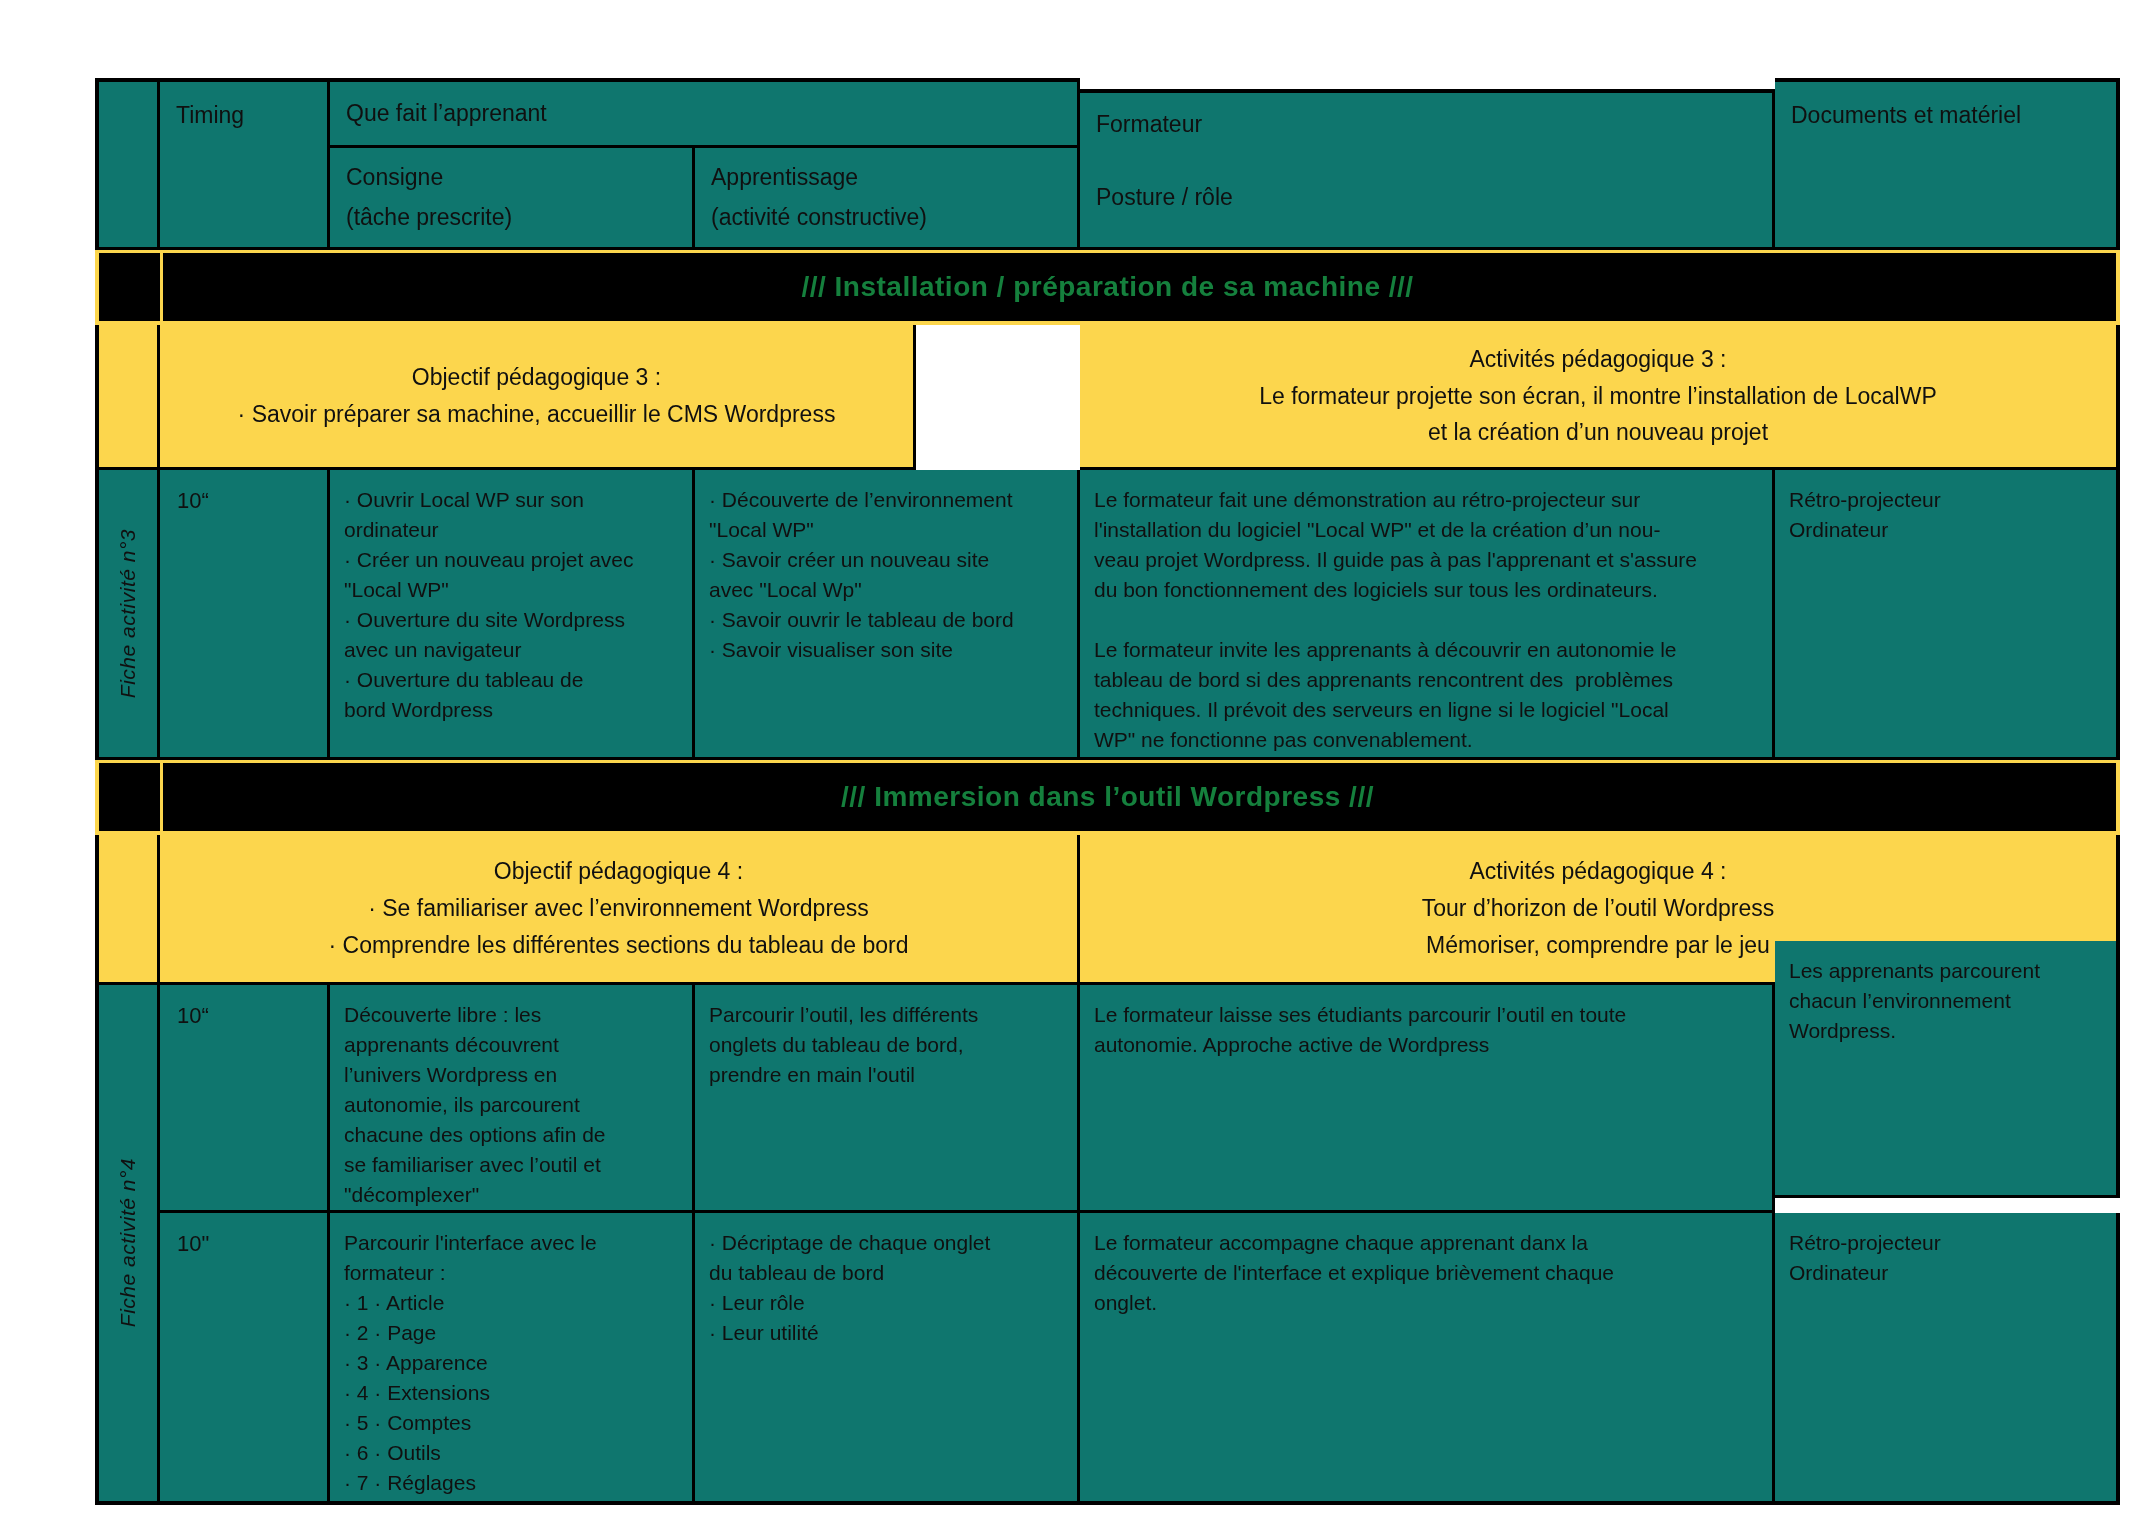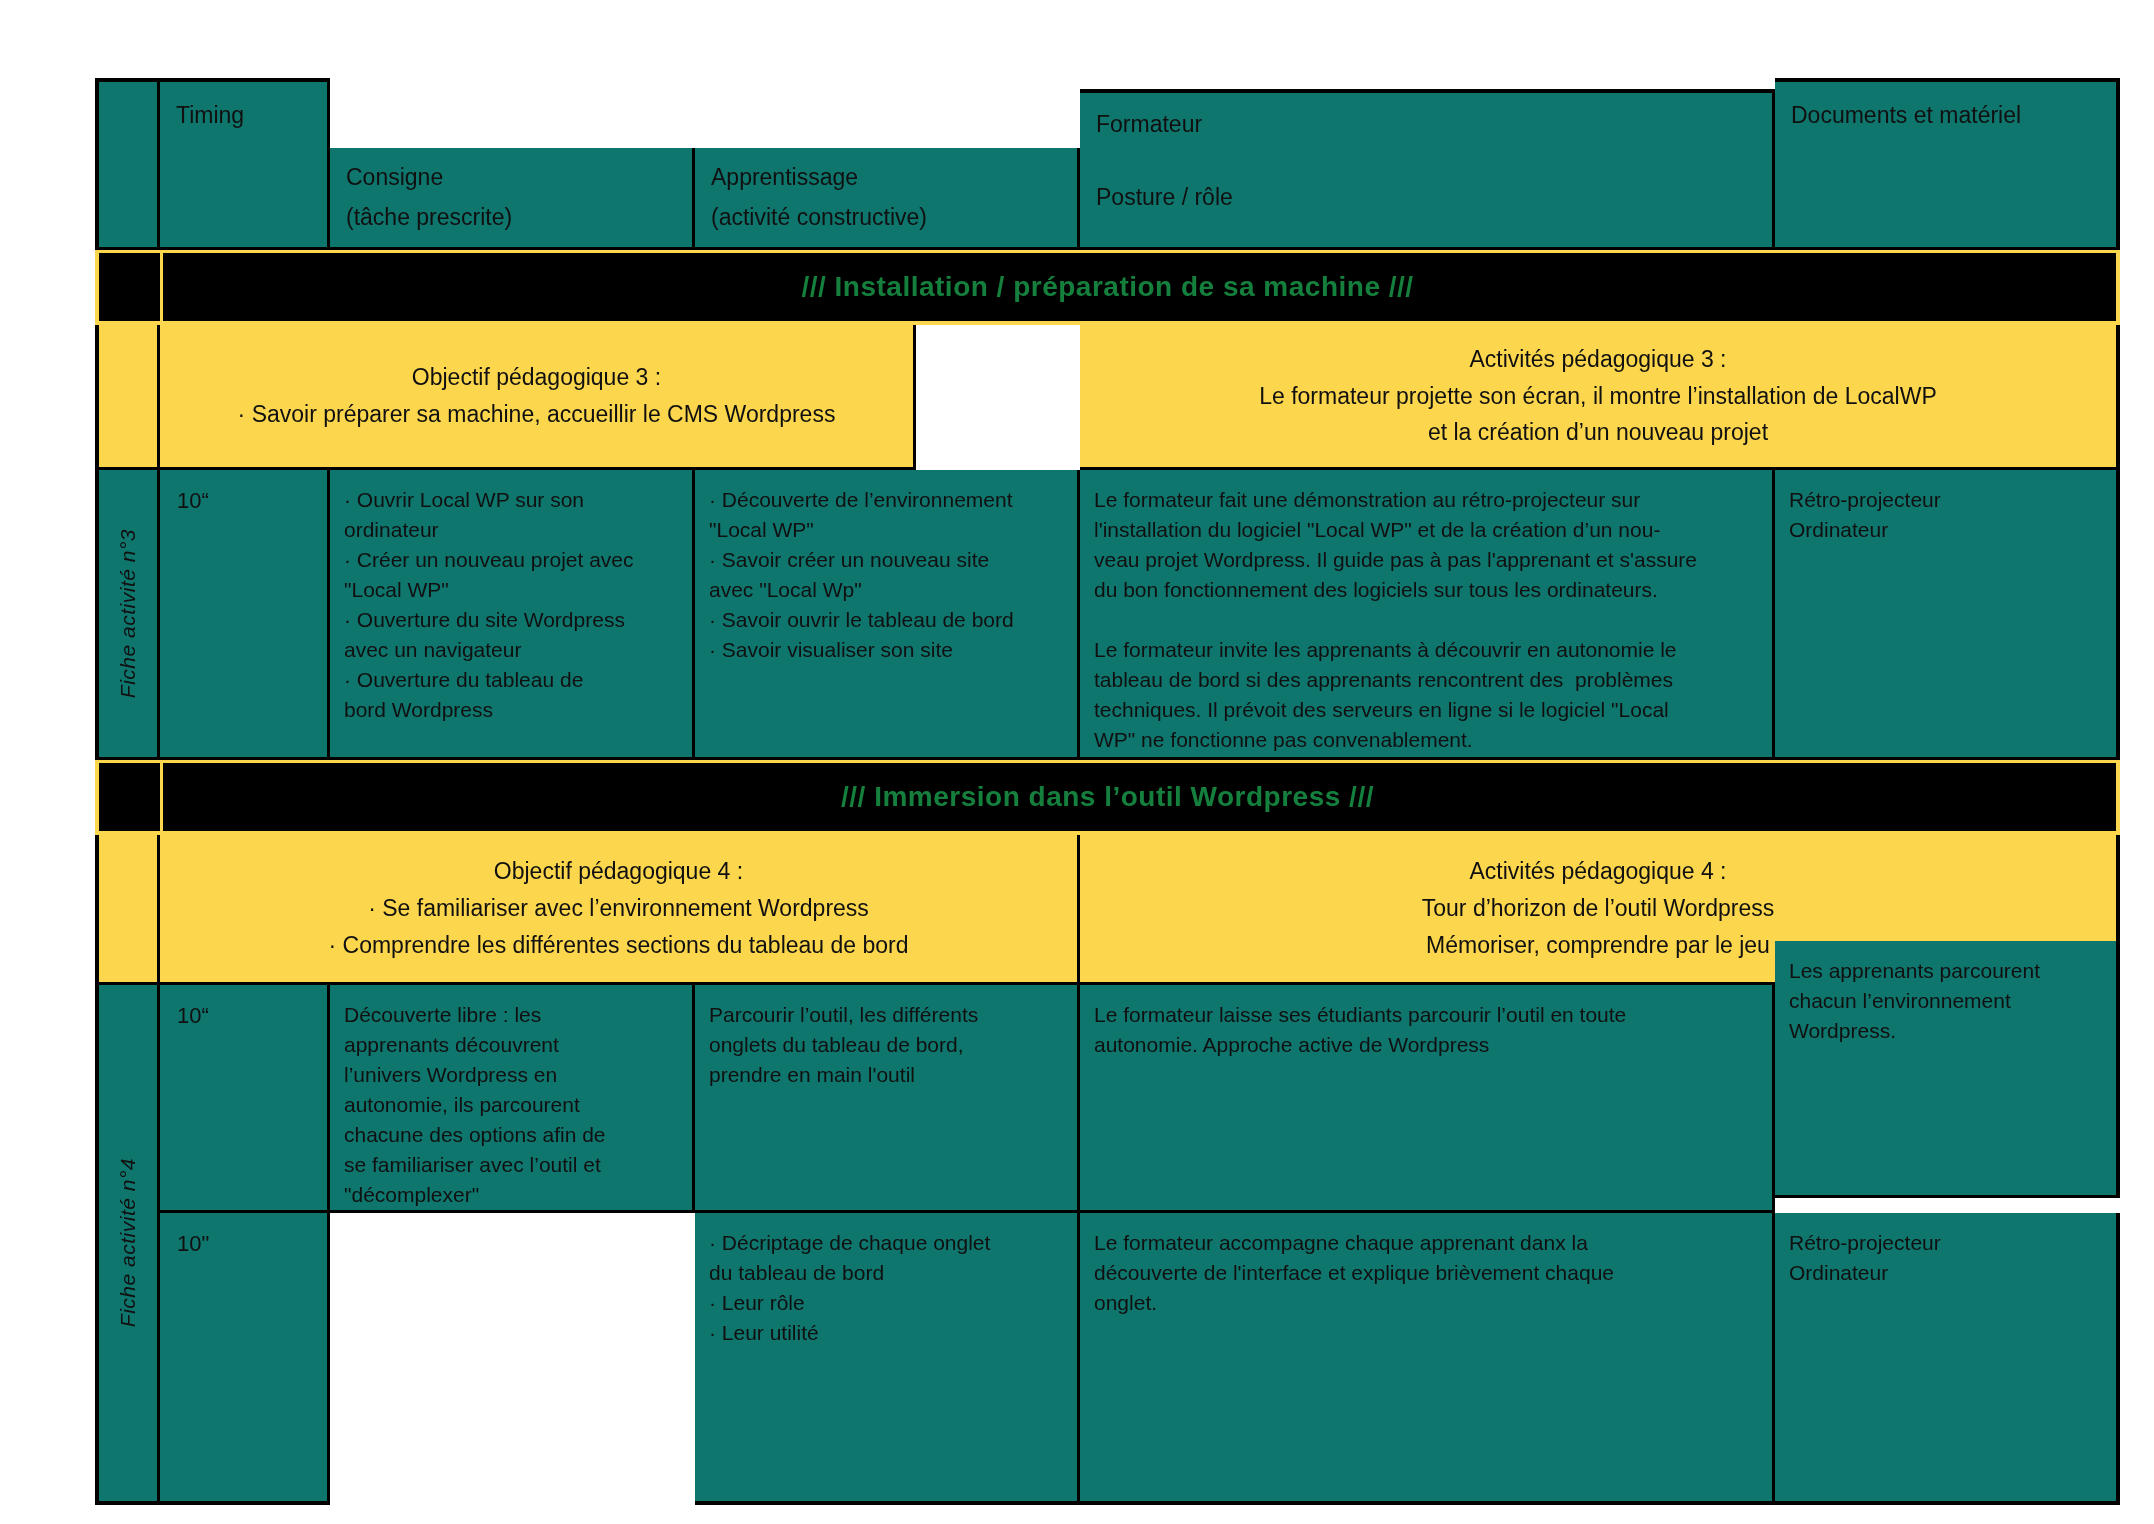--- a/index.html
+++ b/index.html
@@ -36,20 +36,21 @@
   .vlabel>span{writing-mode:vertical-rl;transform:rotate(180deg);font-style:italic;
                font-size:21px;white-space:nowrap;letter-spacing:.5px;}
 </style>
 </head>
 <body>
 
 <div class="table">
 
   <div class="cell b-l4 b-t4 b-r3 b-b3" style="left:0;top:0;width:65px;height:172px"></div>
   <div class="cell hdr b-t4 b-r3 b-b3" style="left:65px;top:0;width:170px;height:172px">Timing</div>
+  <div class="cell hdr vc b-t4 b-r3 b-b3" style="left:235px;top:0;width:750px;height:70px">Que fait l’apprenant</div>
   <div class="cell hdr vc tall b-r3 b-b3" style="left:235px;top:70px;width:365px;height:102px">Consigne
 (tâche prescrite)</div>
   <div class="cell hdr vc tall b-r3 b-b3" style="left:600px;top:70px;width:385px;height:102px">Apprentissage
 (activité constructive)</div>
   <div class="cell hdr vc b-t4 b-r3 b-b3" style="left:985px;top:11px;width:695px;height:70px">Formateur</div>
   <div class="cell hdr vc tall b-r3 b-b3" style="left:985px;top:70px;width:695px;height:102px">Posture / rôle</div>
   <div class="cell hdr b-t4 b-r4 b-b3" style="left:1680px;top:0;width:345px;height:172px">Documents et matériel</div>
 
   <div class="cell banner" style="left:0;top:172px;width:2025px;height:75px">
     <i class="banner-div"></i>
@@ -121,20 +122,29 @@
   <div class="cell body b-r3 b-b3" style="left:600px;top:907px;width:385px;height:228px">Parcourir l’outil, les différents
 onglets du tableau de bord,
 prendre en main l'outil</div>
   <div class="cell body b-r3 b-b3" style="left:985px;top:907px;width:695px;height:228px">Le formateur laisse ses étudiants parcourir l’outil en toute
 autonomie. Approche active de Wordpress</div>
   <div class="cell body b-r4 b-b3" style="left:1680px;top:863px;width:345px;height:257px">Les apprenants parcourent
 chacun l’environnement
 Wordpress.</div>
 
   <div class="cell timing b-r3 b-b4" style="left:65px;top:1135px;width:170px;height:292px">10"</div>
+  <div class="cell body b-r3 b-b4" style="left:235px;top:1135px;width:365px;height:292px">Parcourir l'interface avec le
+formateur :
+· 1 · Article
+· 2 · Page
+· 3 · Apparence
+· 4 · Extensions
+· 5 · Comptes
+· 6 · Outils
+· 7 · Réglages</div>
   <div class="cell body b-r3 b-b4" style="left:600px;top:1135px;width:385px;height:292px">· Décriptage de chaque onglet
 du tableau de bord
 · Leur rôle
 · Leur utilité</div>
   <div class="cell body b-r3 b-b4" style="left:985px;top:1135px;width:695px;height:292px">Le formateur accompagne chaque apprenant danx la
 découverte de l'interface et explique brièvement chaque
 onglet.</div>
   <div class="cell body b-r4 b-b4" style="left:1680px;top:1135px;width:345px;height:292px">Rétro-projecteur
 Ordinateur</div>
 

